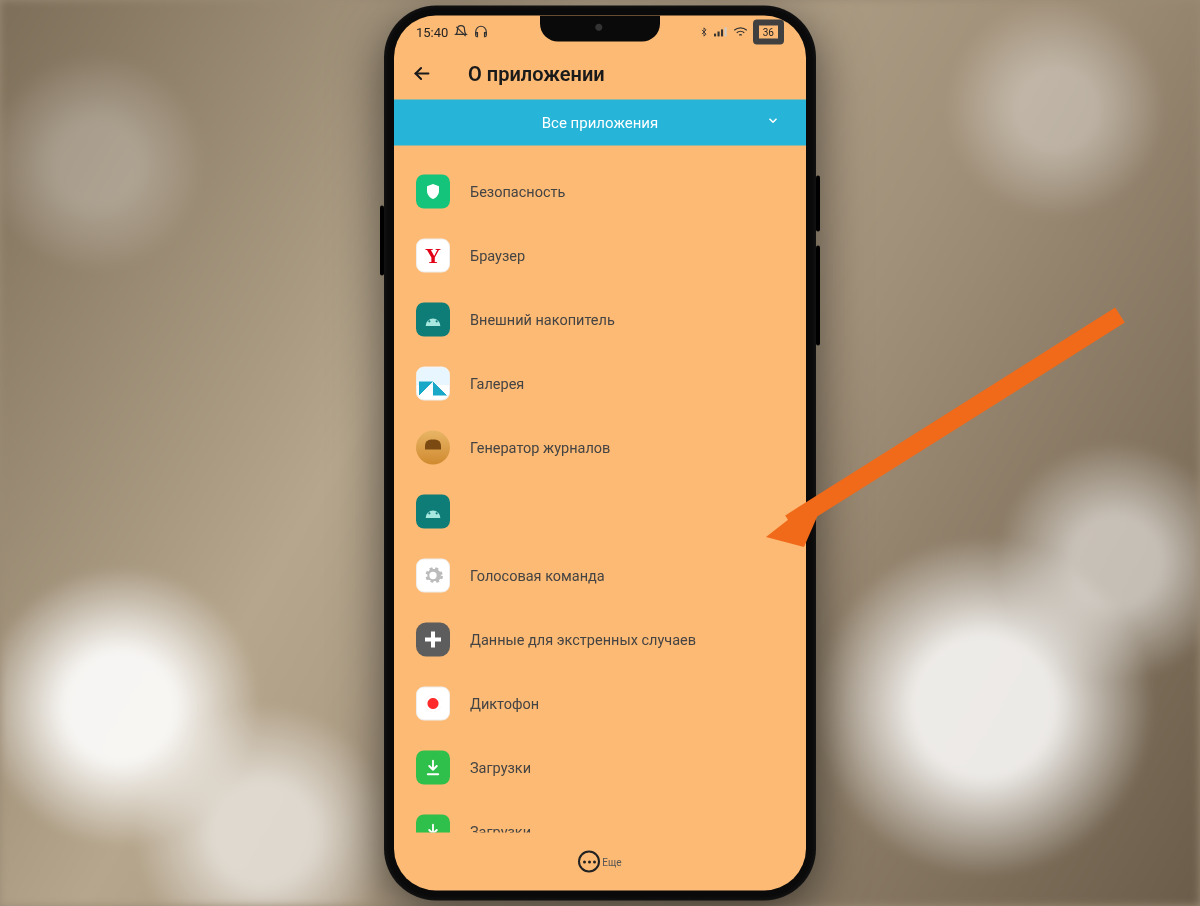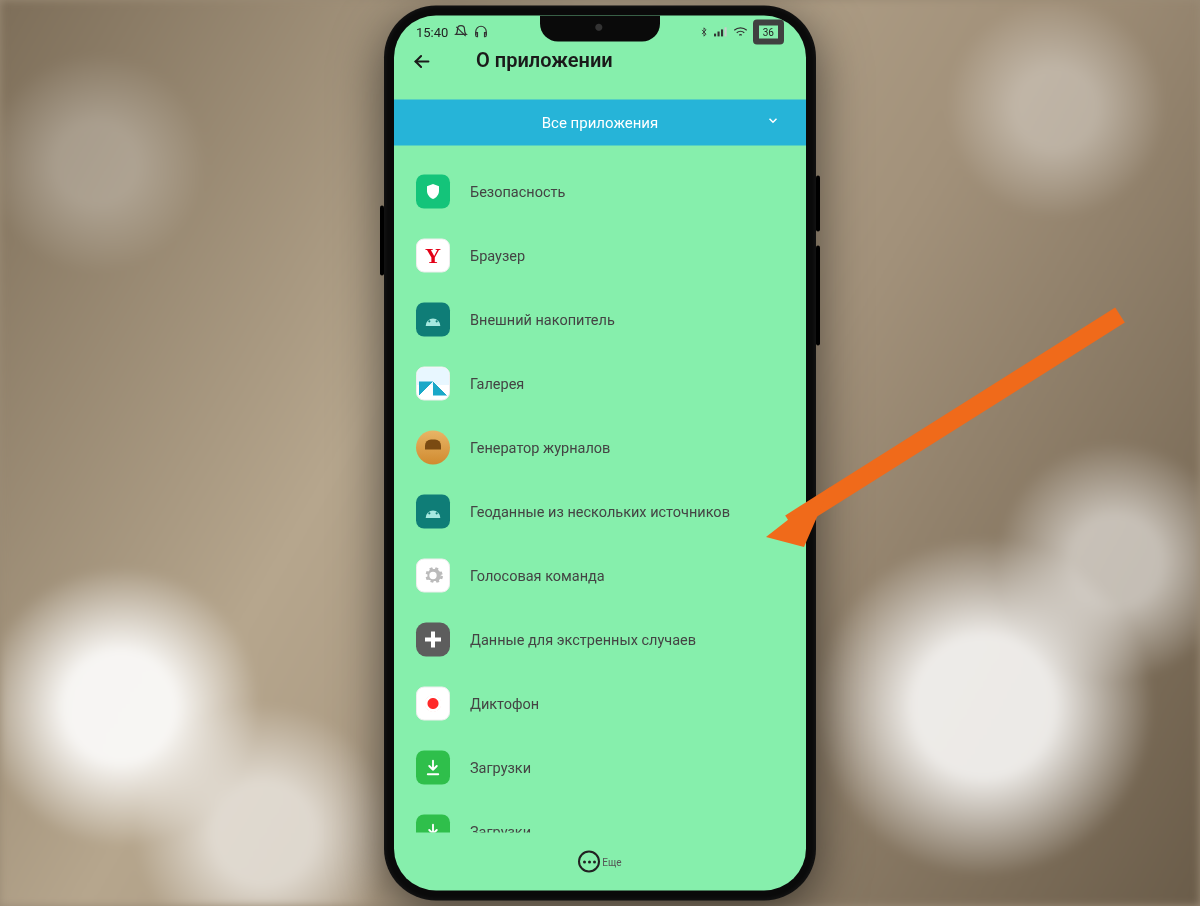--- a/index.html
+++ b/index.html
@@ -34,21 +34,21 @@
     box-shadow: 0 14px 50px rgba(0,0,0,0.55), inset 0 0 6px rgba(255,255,255,0.08);
   }
   .phone::before, .phone::after {
     content: ""; position: absolute; background: #000; border-radius: 3px;
   }
   .phone::before { right: -4px; top: 170px; width: 4px; height: 56px; }
   .phone::after  { right: -4px; top: 240px; width: 4px; height: 100px; }
   .btn-left { position:absolute; left:-4px; top:200px; width:4px; height:70px; background:#000; border-radius:3px; }
   .screen {
     width: 100%; height: 100%;
-    background: #86efac;
+    background: #fdba74;
     border-radius: 42px;
     overflow: hidden;
     position: relative;
     display: flex; flex-direction: column;
   }
   .notch {
     position: absolute; top: 0; left: 50%; transform: translateX(-50%);
     width: 120px; height: 26px;
     background: #0a0a0a;
     border-bottom-left-radius: 18px;
@@ -68,22 +68,22 @@
     font-size: 13px; color:#222;
     justify-content: space-between;
   }
   .status .left, .status .right { display:flex; align-items:center; gap:6px; }
   .status .right { gap:5px; }
   .battbox { border:6px solid #404040; border-radius:4px; padding:0 4px; font-size:10px; line-height:13px; }
   .sicon { display:inline-flex; }
   
   .header {
     height: 52px; flex:0 0 52px;
-    display:flex; 
-    padding: 0 14px; gap: 40px;
+    display:flex; align-items:center;
+    padding: 0 14px; gap: 32px;
   }
   .back { width:28px; height:28px; display:flex; align-items:center; justify-content:center; cursor:pointer; }
   .title { font-size:20px; font-weight:600; color:#1a1a1a; }
   
   .dropdown {
     height: 46px; flex:0 0 46px;
     background: #26b4d8;
     color:#fff; font-size:15px;
     display:flex; align-items:center; justify-content:center;
     position:relative; cursor:pointer;
@@ -253,21 +253,20 @@
       </div>
 
       <div class="row">
         <div class="appicon ic-android">
           <svg viewBox="0 0 24 14" fill="#a6e8e0">
               <path d="M4 14a8 8 0 0116 0H4z"></path>
               <circle cx="8" cy="9" r="1.2" fill="#0f7d77"></circle>
               <circle cx="16" cy="9" r="1.2" fill="#0f7d77"></circle>
             </svg>
         </div>
-        <div class="appname">Геоданные из нескольких источников</div>
       </div>
 
       <div class="row">
         <div class="appicon ic-gear">
           <svg viewBox="0 0 24 24" fill="#bbb">
               <path d="M12 8a4 4 0 100 8 4 4 0 000-8zm9 4l2 1-1 3-2-.5a8 8 0 01-1.5 1.5l.5 2-3 1-1-2a8 8 0 01-2 0l-1 2-3-1 .5-2A8 8 0 017 16.5L5 17l-1-3 2-1a8 8 0 010-2l-2-1 1-3 2 .5A8 8 0 018.5 6L8 4l3-1 1 2a8 8 0 012 0l1-2 3 1-.5 2A8 8 0 0119.5 8l2-.5 1 3-2 1a8 8 0 010 2z"></path>
             </svg>
         </div>
         <div class="appname">Голосовая команда</div>
       </div>

